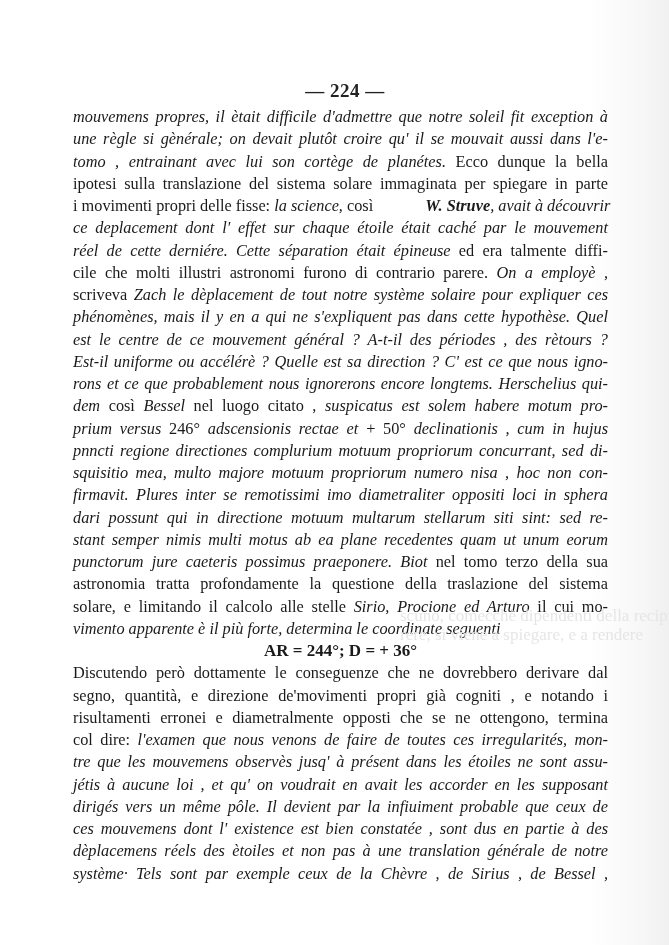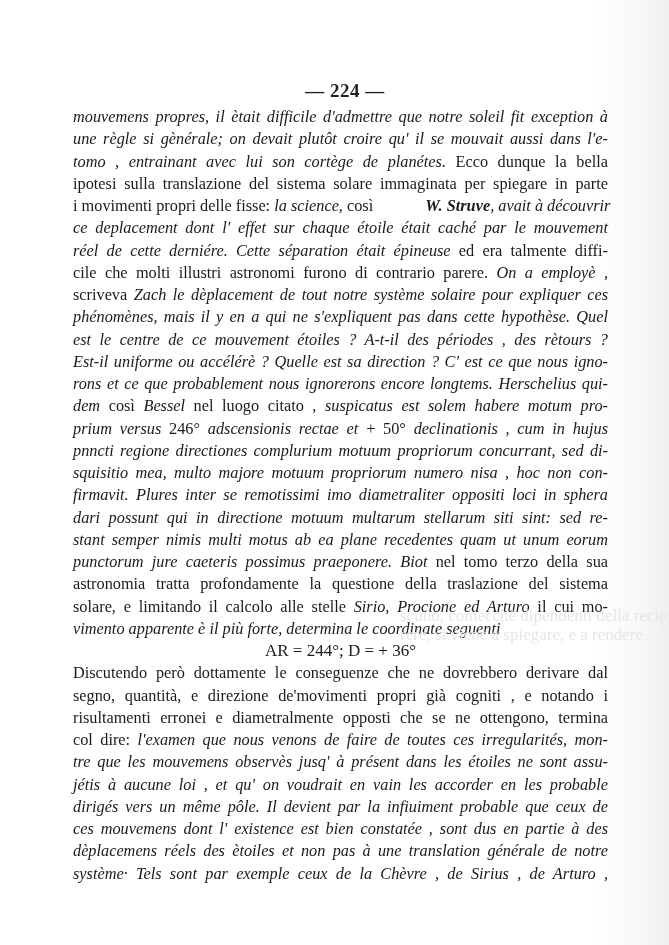--- a/index.html
+++ b/index.html
@@ -23,21 +23,21 @@
   .body-text {
     position: absolute; left: 73px; top: 106px; width: 535px;
     font-size: 16.3px; line-height: 22.25px;
   }
   .line {
     display: block; white-space: nowrap;
     text-align: justify; text-align-last: justify;
     height: 22.25px;
   }
   .line.last { text-align-last: left; font-style: italic; }
-  .line.center { text-align: right; text-align-last: center; font-weight: normal; font-size: 17px; }
+  .line.center { text-align: right; text-align-last: center; font-weight: bold; font-size: 17px; }
   .seg { }
   .it { font-style: italic; }
   .bd { font-weight: bold; margin-left: 48px; }
   .bleed {
     position: absolute; left: 400px; top: 606px; width: 230px;
     font-size: 17px; line-height: 19px; color: #e6e6e6; white-space: nowrap;
   }
 </style>
 </head>
 <body>
@@ -48,43 +48,43 @@
       <span class="line"><span class="seg it">mouvemens propres, il ètait difficile d'admettre que notre soleil fit exception à</span></span>
       <span class="line"><span class="seg it">une règle si gènérale; on devait plutôt croire qu' il se mouvait aussi dans l'e-</span></span>
       <span class="line"><span class="seg it">tomo ,  entrainant avec lui son  cortège  de  planétes.</span><span class="seg ">  Ecco  dunque la bella</span></span>
       <span class="line"><span class="seg ">ipotesi sulla  translazione del sistema  solare  immaginata per spiegare  in  parte</span></span>
       <span class="line"><span class="seg ">i  movimenti  propri delle  fisse: </span><span class="seg it">la science</span><span class="seg ">, così </span><span class="seg it bd">W. Struve</span><span class="seg it">, avait à découvrir</span></span>
       <span class="line"><span class="seg it">ce deplacement dont l' effet sur chaque étoile  était  caché  par  le mouvement</span></span>
       <span class="line"><span class="seg it">réel de cette derniére. Cette séparation  était épineuse</span><span class="seg "> ed era talmente  diffi-</span></span>
       <span class="line"><span class="seg ">cile che molti illustri astronomi furono di contrario parere. </span><span class="seg it">On a employè ,</span></span>
       <span class="line"><span class="seg ">scriveva </span><span class="seg it">Zach le dèplacement de tout notre système solaire pour expliquer ces</span></span>
       <span class="line"><span class="seg it">phénomènes, mais il y en a qui ne s'expliquent pas dans cette hypothèse. Quel</span></span>
-      <span class="line"><span class="seg it">est le centre de ce  mouvement  étoiles ?  A-t-il des périodes ,  des rètours ?</span></span>
+      <span class="line"><span class="seg it">est le centre de ce  mouvement  général ?  A-t-il des périodes ,  des rètours ?</span></span>
       <span class="line"><span class="seg it">Est-il uniforme ou accélérè ?  Quelle est sa direction ?  C' est ce que nous igno-</span></span>
       <span class="line"><span class="seg it">rons et ce que probablement nous ignorerons encore longtems. Herschelius qui-</span></span>
       <span class="line"><span class="seg it">dem</span><span class="seg "> così </span><span class="seg it">Bessel</span><span class="seg "> nel luogo citato ,  </span><span class="seg it">suspicatus est solem  habere motum  pro-</span></span>
       <span class="line"><span class="seg it">prium versus </span><span class="seg ">246°</span><span class="seg it"> adscensionis  rectae et </span><span class="seg ">+ 50°</span><span class="seg it"> declinationis ,  cum in hujus</span></span>
       <span class="line"><span class="seg it">pnncti regione directiones complurium motuum propriorum concurrant, sed di-</span></span>
       <span class="line"><span class="seg it">squisitio mea, multo majore motuum propriorum  numero nisa ,  hoc non con-</span></span>
       <span class="line"><span class="seg it">firmavit.  Plures inter se remotissimi imo  diametraliter  oppositi loci in sphera</span></span>
       <span class="line"><span class="seg it">dari possunt qui in directione motuum  multarum  stellarum siti sint:  sed re-</span></span>
       <span class="line"><span class="seg it">stant semper nimis multi motus ab ea plane recedentes quam ut unum eorum</span></span>
       <span class="line"><span class="seg it">punctorum jure caeteris possimus praeponere. Biot</span><span class="seg "> nel tomo terzo  della  sua</span></span>
       <span class="line"><span class="seg ">astronomia tratta profondamente la  questione della  traslazione del sistema</span></span>
       <span class="line"><span class="seg ">solare, e limitando il calcolo alle stelle </span><span class="seg it">Sirio, Procione ed Arturo</span><span class="seg "> il cui mo-</span></span>
       <span class="line last"><span class="seg ">vimento apparente è il più forte, determina le coordinate seguenti</span></span>
       <span class="line center"><span class="seg ">AR = 244°;  D = + 36°</span></span>
       <span class="line"><span class="seg ">Discutendo però dottamente le conseguenze che ne dovrebbero derivare dal</span></span>
       <span class="line"><span class="seg ">segno, quantità, e direzione de'movimenti propri già cogniti ,  e notando  i</span></span>
       <span class="line"><span class="seg ">risultamenti erronei e diametralmente opposti che se ne ottengono, termina</span></span>
       <span class="line"><span class="seg ">col dire: </span><span class="seg it">l'examen que nous venons de faire de toutes ces irregularités, mon-</span></span>
       <span class="line"><span class="seg it">tre que les mouvemens  observès jusq' à présent dans les étoiles ne sont assu-</span></span>
-      <span class="line"><span class="seg it">jétis à aucune loi ,  et qu' on voudrait en vain les  accorder  en les probable</span></span>
+      <span class="line"><span class="seg it">jétis à aucune loi ,  et qu' on voudrait en avait les  accorder  en les supposant</span></span>
       <span class="line"><span class="seg it">dirigés vers un même pôle.  Il devient par la infiuiment probable que ceux de</span></span>
       <span class="line"><span class="seg it">ces mouvemens dont l' existence est bien constatée ,  sont dus en partie à des</span></span>
       <span class="line"><span class="seg it">dèplacemens  réels des ètoiles et non pas à une  translation générale de notre</span></span>
-      <span class="line"><span class="seg it">système·  Tels sont par exemple ceux de la  Chèvre ,  de Sirius ,  de Arturo ,</span></span>
+      <span class="line"><span class="seg it">système·  Tels sont par exemple ceux de la  Chèvre ,  de Sirius ,  de Bessel ,</span></span>
     </div>
   <div class="bleed" id="bleed">
       <div>scuno, comecchè dipendenti della recipr</div>
       <div>rere, si viene a spiegare, e a rendere</div>
     </div>
 </div>
 
 </body></html>

